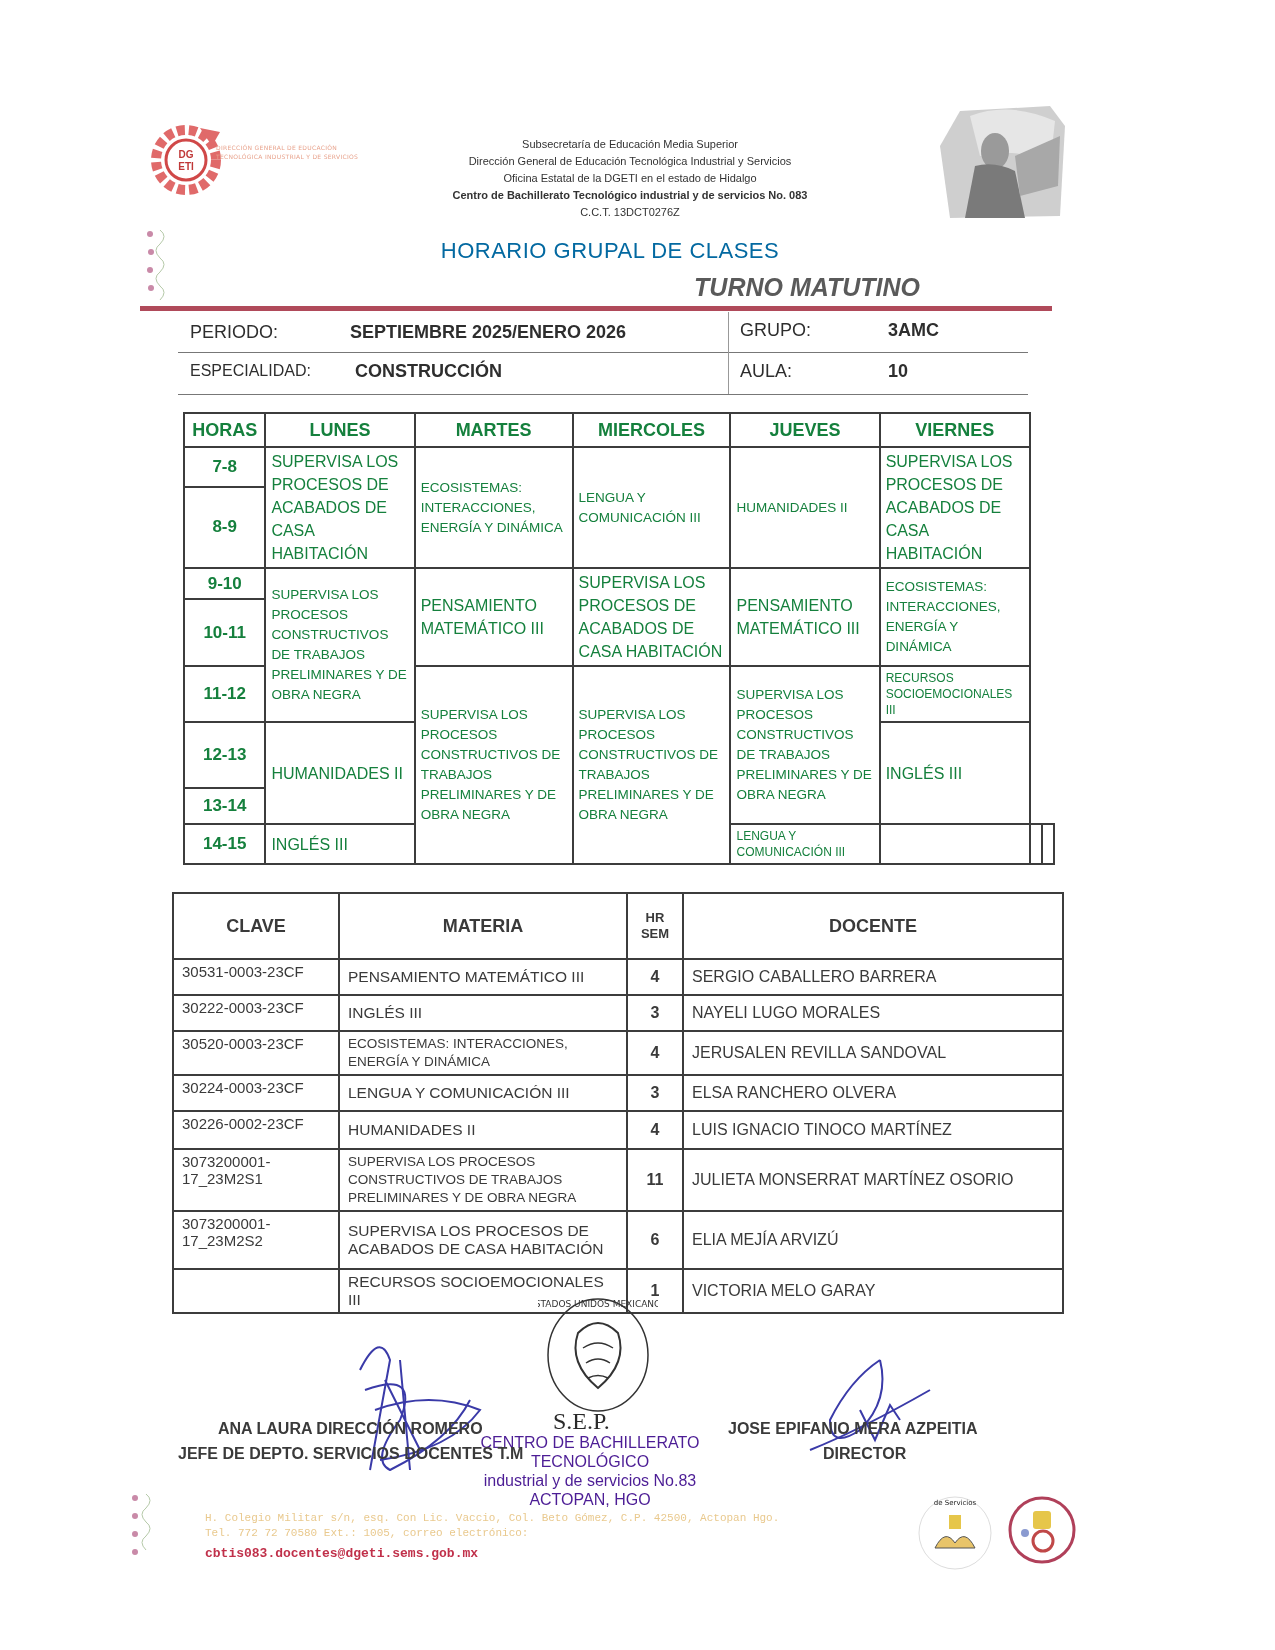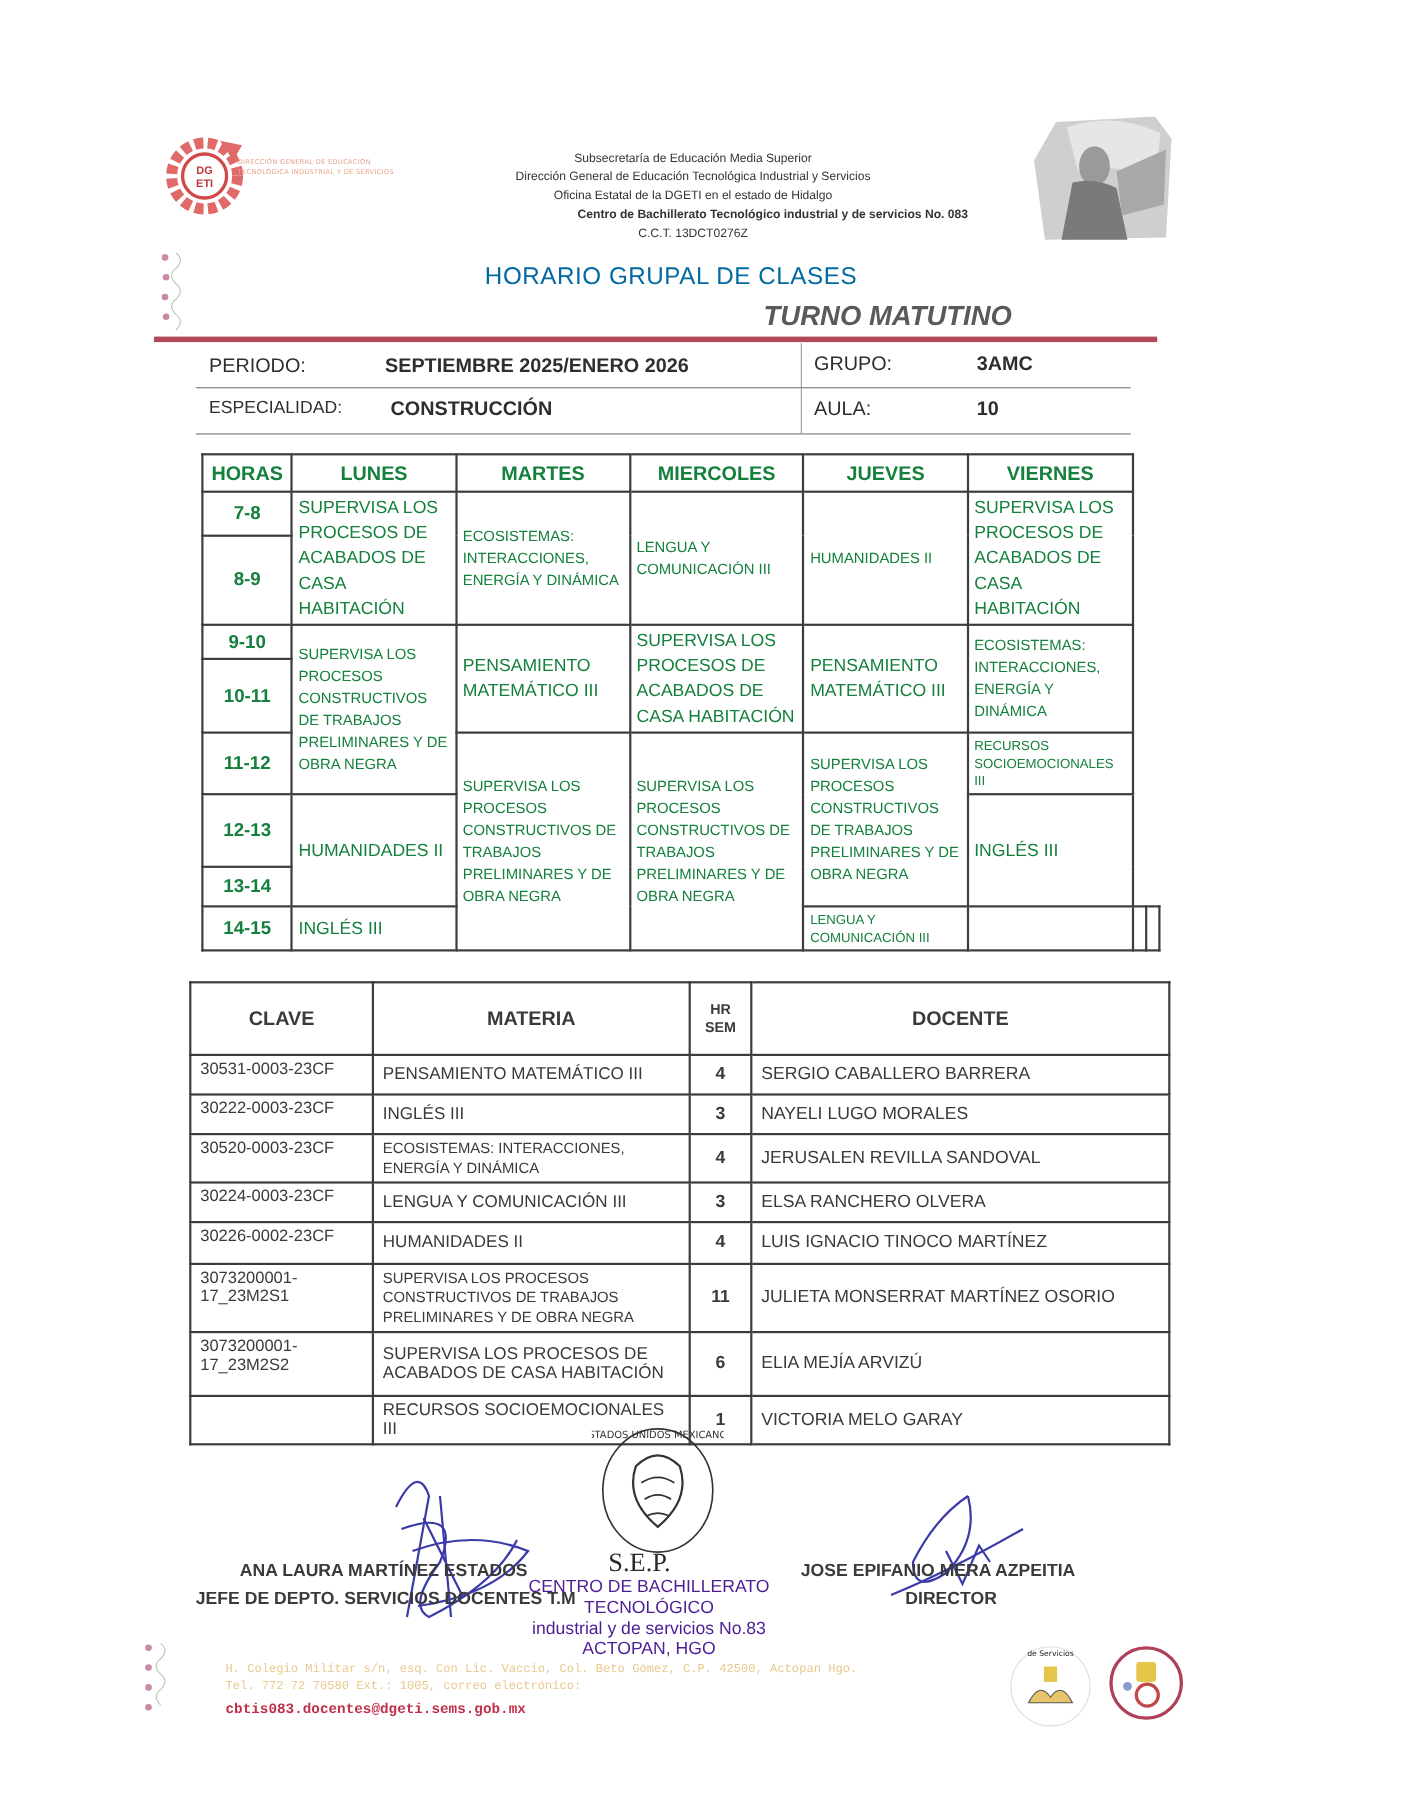--- a/index.html
+++ b/index.html
@@ -1,20 +1,20 @@
 <!DOCTYPE html>
 <html><head>
 <meta charset="utf-8">
 <style>
   html,body{margin:0;padding:0;background:#fff;}
   body{width:1275px;height:1650px;position:relative;font-family:"DejaVu Sans",sans-serif;color:#3a3a3a;overflow:hidden;}
   .abs{position:absolute;}
   
   .hdr-text{left:380px;top:136px;width:500px;text-align:center;font-family:"Liberation Sans",sans-serif;font-size:11px;line-height:17px;color:#333;}
-  .hdr-text .bold{font-weight:bold;text-align:right;}
+  .hdr-text .bold{font-weight:bold;}
   .dgeti-logo{left:150px;top:118px;width:80px;height:80px;}
   .dgeti-txt{left:216px;top:143px;width:170px;font-size:6px;line-height:9px;color:#e8a38d;letter-spacing:.3px;}
   .portrait{left:940px;top:106px;width:130px;height:115px;}
   .ornament{left:142px;top:226px;width:38px;height:80px;}
   .title1{left:300px;top:238px;width:620px;text-align:center;font-family:"Liberation Sans",sans-serif;font-size:22px;color:#0369a1;letter-spacing:.5px;}
   .title2{left:300px;top:273px;width:620px;text-align:right;font-family:"Liberation Sans",sans-serif;font-size:25px;font-weight:bold;font-style:italic;color:#5a5a5a;}
   .redline{left:140px;top:306px;width:912px;height:5px;background:#b04a5a;}
   
   .info{font-family:"Liberation Sans",sans-serif;color:#2e2e2e;}
   .lbl{font-size:18px;}
@@ -255,21 +255,21 @@
   </svg>
 </div>
 <div class="abs sep" style="left:553px;top:1408px;">S.E.P.</div>
 <div class="abs cbt" style="left:470px;top:1433px;width:240px;">
   <div>CENTRO DE BACHILLERATO</div>
   <div>TECNOLÓGICO</div>
   <div>industrial y de servicios No.83</div>
   <div>ACTOPAN, HGO</div>
 </div>
 
-<div class="abs sig-name" style="left:218px;top:1420px;">ANA LAURA MARTÍNEZ ESTADOS</div>
+<div class="abs sig-name" style="left:218px;top:1420px;">ANA LAURA DIRECCIÓN ROMERO</div>
 <div class="abs sig-name" style="left:178px;top:1445px;">JEFE DE DEPTO. SERVICIOS DOCENTES T.M</div>
 <div class="abs sig-name" style="left:728px;top:1420px;">JOSE EPIFANIO MERA AZPEITIA</div>
 <div class="abs sig-name" style="left:823px;top:1445px;">DIRECTOR</div>
 
 <div class="abs" style="left:126px;top:1490px;width:40px;height:75px;">
   <svg width="40" height="75" viewBox="0 0 40 75">
     <g fill="#c98aa8">
         <circle cx="9" cy="8" r="3"></circle>
         <circle cx="9" cy="26" r="3"></circle>
         <circle cx="9" cy="44" r="3"></circle>

